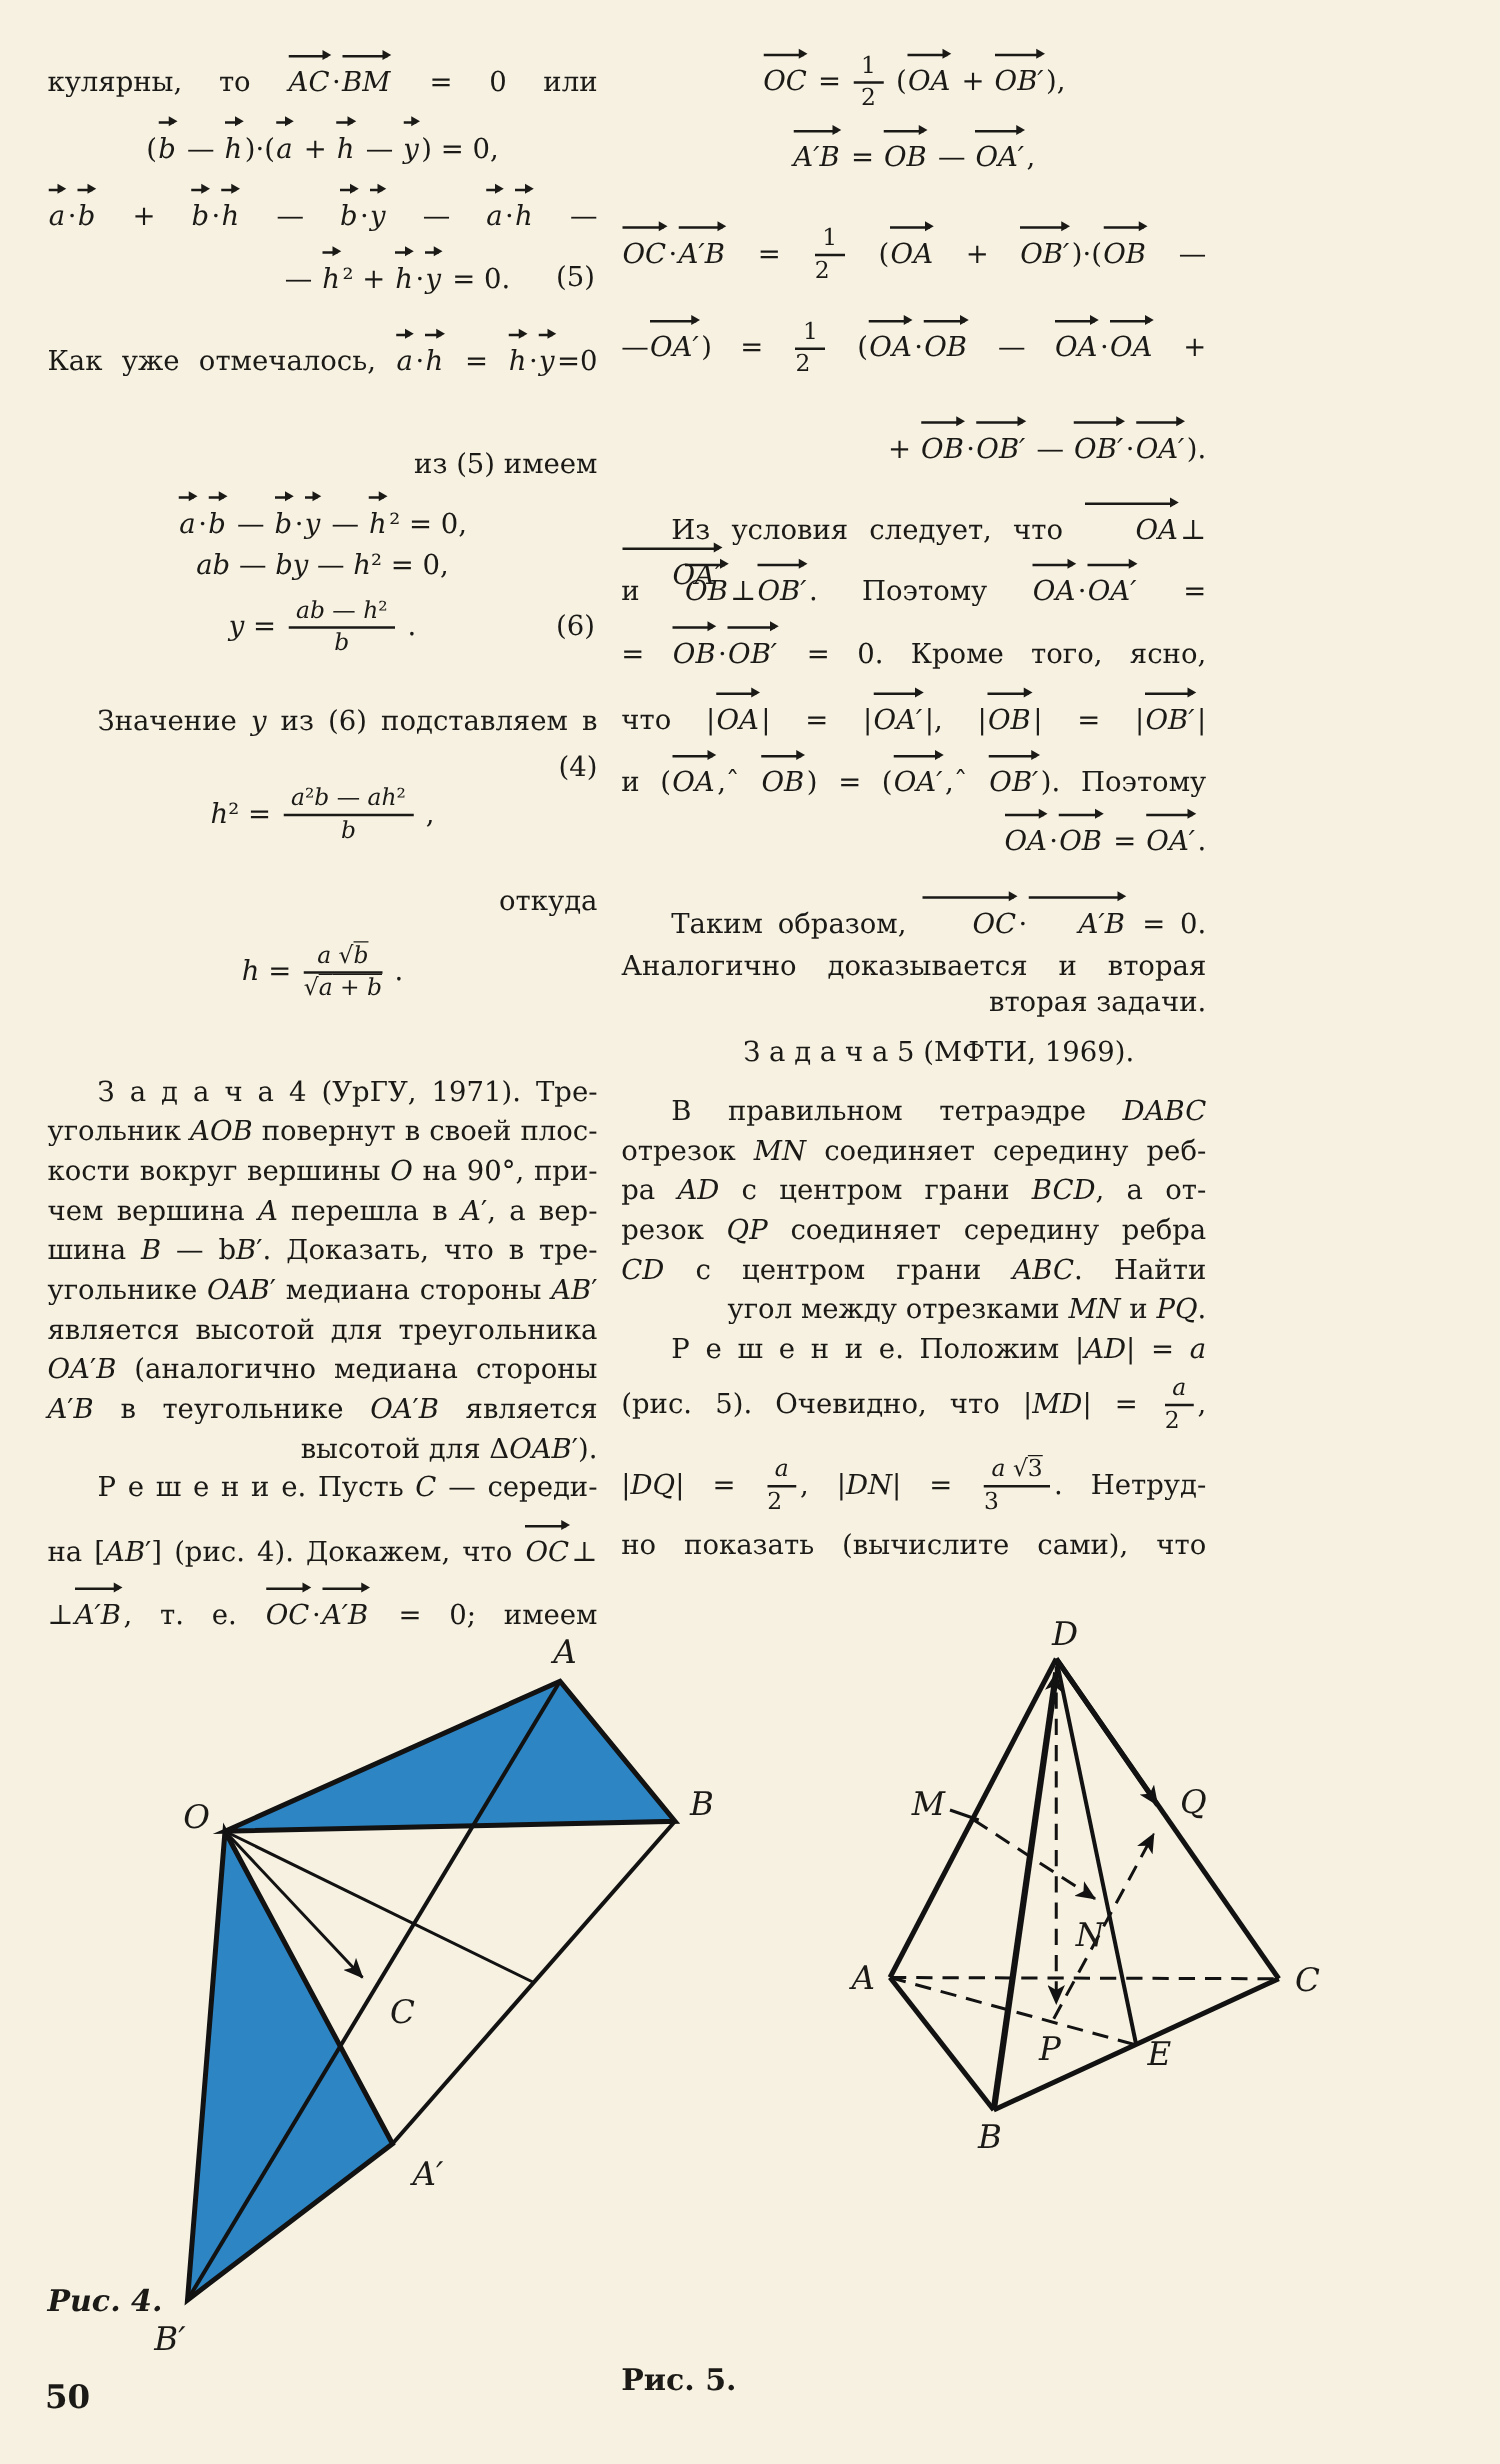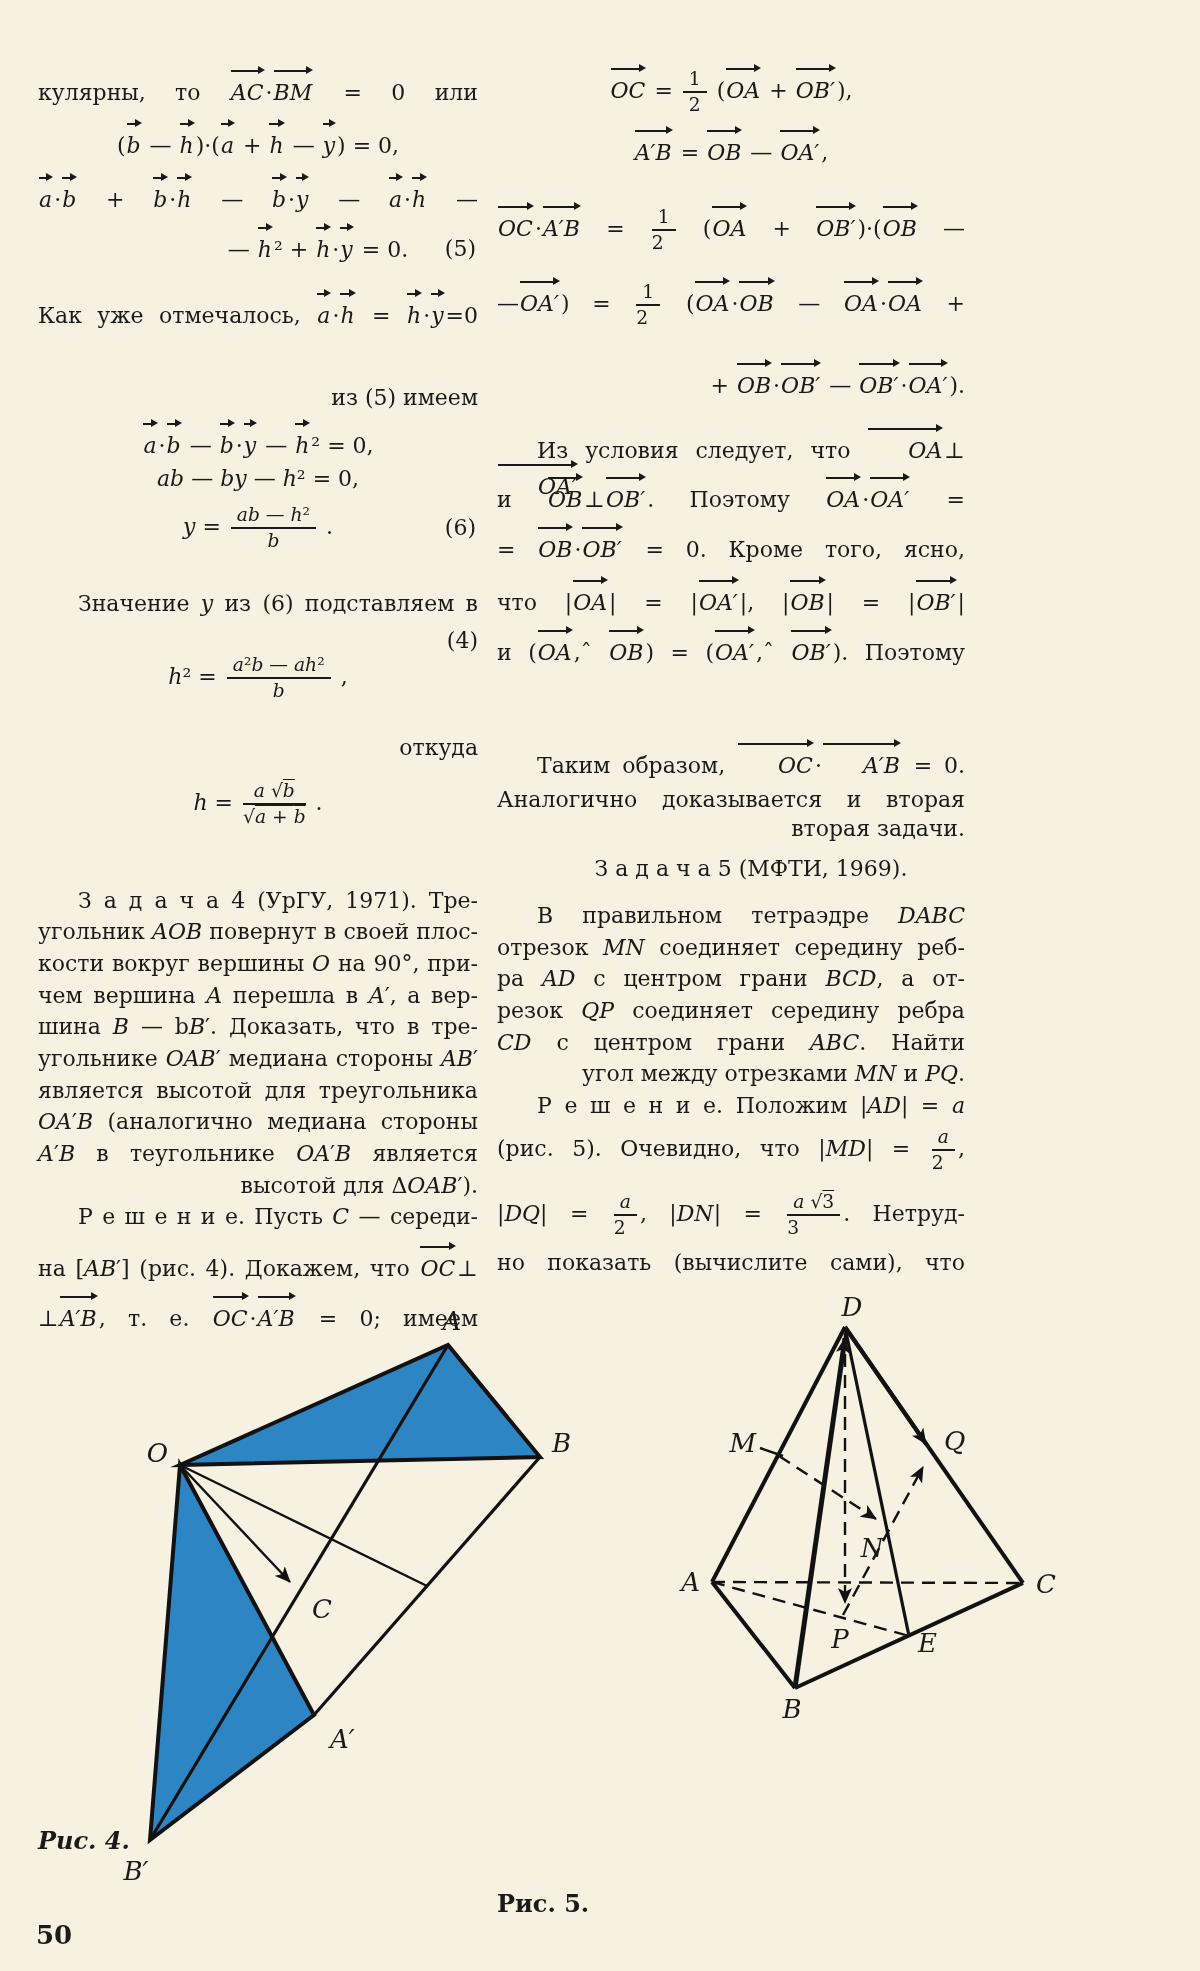--- a/index.html
+++ b/index.html
@@ -2,21 +2,21 @@
 <html style="--bg: #f6f1e1; --ink: #1b1a17; --blue: #2e85c4;"><head>
 <meta charset="utf-8">
 <style>
   :root{
     --bg:#f6f1e1; --ink:#1b1a17; --blue:#2e85c4;
   }
   html,body{margin:0;padding:0;}
   body{width:1200px;height:1971px;position:relative;background:var(--bg);
        font-family:"DejaVu Serif",serif;color:var(--ink);overflow:hidden;}
   .col{position:absolute;top:0;height:100%;}
-  .ln{position:absolute;left:0;width:100%;font-size:22px;line-height:34px;color:var(--ink);margin-top:26px;}
+  .ln{position:absolute;left:0;width:100%;font-size:22px;line-height:34px;color:var(--ink);}
   .j{text-align:justify;text-align-last:justify;}
   .c{text-align:center;}
   .l{text-align:right;}
   .ij{text-align:justify;text-align-last:justify;text-indent:40px;}
   .il{text-align:center;text-indent:40px;}
   .eq .eqmain{display:block;text-align:center;padding-left:120px;}
   .eq2 .eqmain{display:block;text-align:center;}
   .eqnum{position:absolute;right:2px;top:50%;transform:translateY(-50%);}
   
   .mi{font-style:italic;font-family:"DejaVu Serif",serif;}
@@ -83,20 +83,21 @@
   <div class="ln c" style="top:42px"><span class="vec">OC</span> = <span class="frac"><span class="fn">1</span><span class="fd">2</span></span> (<span class="vec">OA</span> + <span class="vec">OB′</span>),</div>
   <div class="ln c" style="top:108px"><span class="vec">A′B</span> = <span class="vec">OB</span> — <span class="vec">OA′</span>,</div>
   <div class="ln j" style="top:180px"><span class="vec">OC</span>·<span class="vec">A′B</span> = <span class="frac"><span class="fn">1</span><span class="fd">2</span></span> (<span class="vec">OA</span> + <span class="vec">OB′</span>)·(<span class="vec">OB</span> —</div>
   <div class="ln j" style="top:255px">—<span class="vec">OA′</span>) = <span class="frac"><span class="fn">1</span><span class="fd">2</span></span> (<span class="vec">OA</span>·<span class="vec">OB</span> — <span class="vec">OA</span>·<span class="vec">OA</span> +</div>
   <div class="ln l" style="top:341px">+ <span class="vec">OB</span>·<span class="vec">OB′</span> — <span class="vec">OB′</span>·<span class="vec">OA′</span>).</div>
   <div class="ln ij" style="top:406px">Из условия следует, что <span class="vec">OA</span>⊥<span class="vec">OA′</span></div>
   <div class="ln j" style="top:455px">и <span class="vec">OB</span>⊥<span class="vec">OB′</span>. Поэтому <span class="vec">OA</span>·<span class="vec">OA′</span> =</div>
   <div class="ln j" style="top:505px">= <span class="vec">OB</span>·<span class="vec">OB′</span> = 0. Кроме того, ясно,</div>
   <div class="ln j" style="top:558px">что |<span class="vec">OA</span>| = |<span class="vec">OA′</span>|, |<span class="vec">OB</span>| = |<span class="vec">OB′</span>|</div>
   <div class="ln j" style="top:608px">и (<span class="vec">OA</span>,ˆ <span class="vec">OB</span>) = (<span class="vec">OA′</span>,ˆ <span class="vec">OB′</span>). Поэтому</div>
+  <div class="ln l" style="top:655px"><span class="vec">OA</span>·<span class="vec">OB</span> = <span class="vec">OA′</span>.</div>
   <div class="ln ij" style="top:721px">Таким образом,  <span class="vec">OC</span>·<span class="vec">A′B</span> = 0.</div>
   <div class="ln j" style="top:757px">Аналогично доказывается и вторая</div>
   <div class="ln l" style="top:786px">вторая задачи.</div>
   <div class="ln il" style="top:826px">З а д а ч а  5  (МФТИ,  1969).</div>
   <div class="ln ij" style="top:873px">В правильном тетраэдре <span class="mi">DABC</span></div>
   <div class="ln j" style="top:905px">отрезок <span class="mi">MN</span> соединяет середину реб-</div>
   <div class="ln j" style="top:936px">ра <span class="mi">AD</span> с центром грани <span class="mi">BCD</span>, а от-</div>
   <div class="ln j" style="top:968px">резок <span class="mi">QP</span> соединяет середину ребра</div>
   <div class="ln j" style="top:1000px"><span class="mi">CD</span> с центром грани <span class="mi">ABC</span>. Найти</div>
   <div class="ln l" style="top:1031px">угол между отрезками <span class="mi">MN</span> и <span class="mi">PQ</span>.</div>
@@ -154,13 +155,13 @@
   <text class="flab" x="1036" y="1593" text-anchor="start">C</text>
   <text class="flab" x="792" y="1718" text-anchor="middle">B</text>
   <text class="flab" x="756" y="1452" text-anchor="end">M</text>
   <text class="flab" x="944" y="1450" text-anchor="start">Q</text>
   <text class="flab" x="872" y="1557" text-anchor="middle">N</text>
   <text class="flab" x="840" y="1648" text-anchor="middle">P</text>
   <text class="flab" x="918" y="1652" text-anchor="start">E</text>
 </svg>
 <div class="cap" style="left:497px;top:1841px;margin-top:48px;">Рис.  5.</div>
 
-<div class="pnum" style="left:36px;top:1903px;margin-top:17px;">50</div>
+<div class="pnum" style="left:36px;top:1903px;">50</div>
 
 </body></html>

